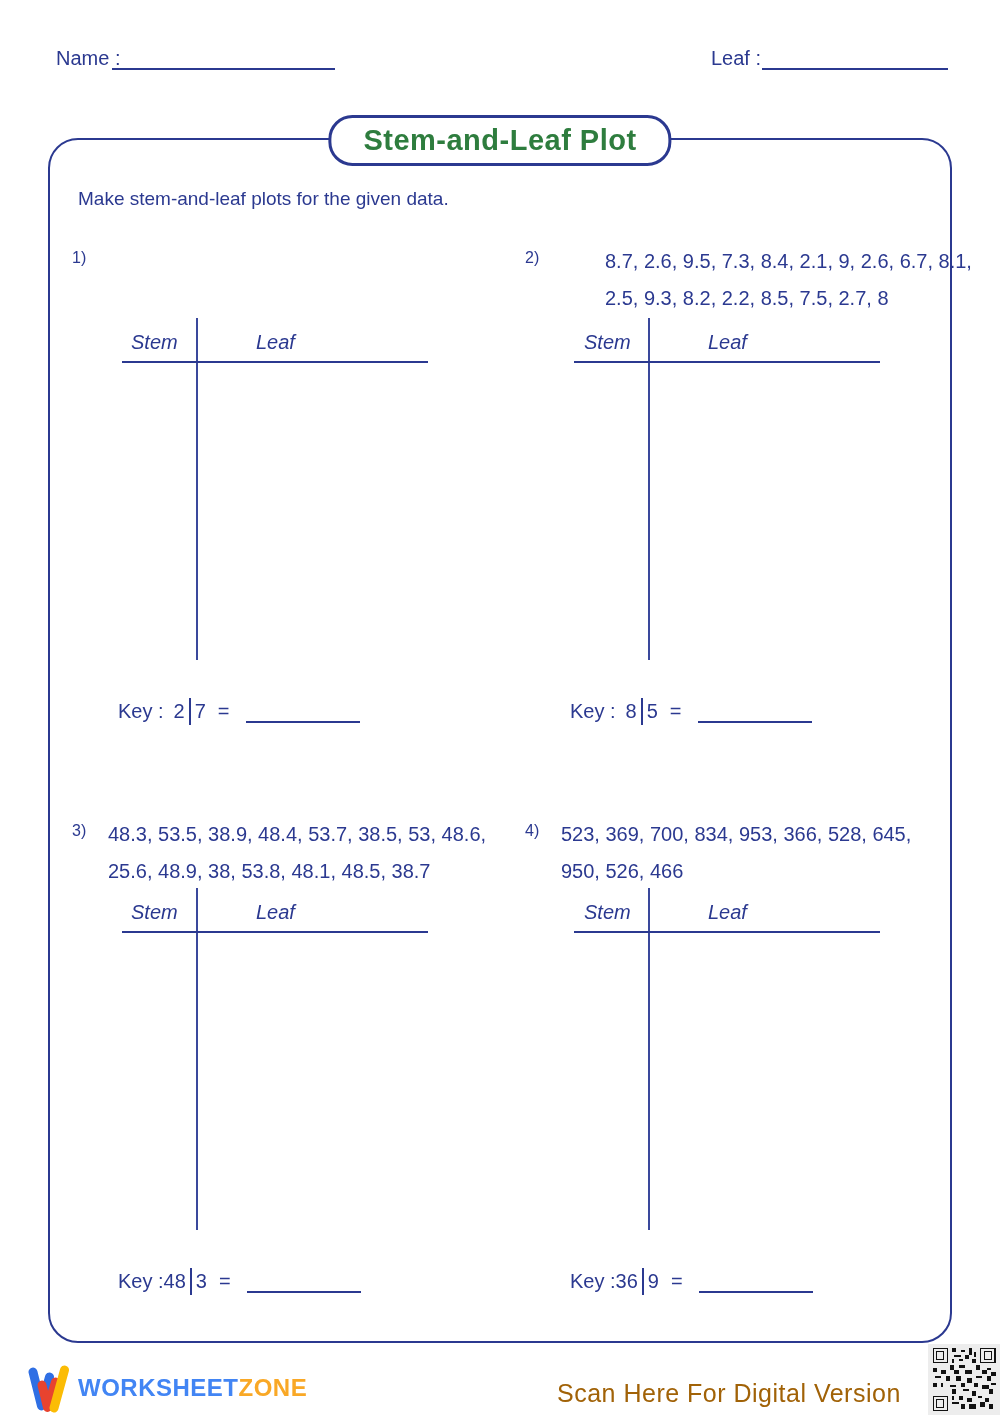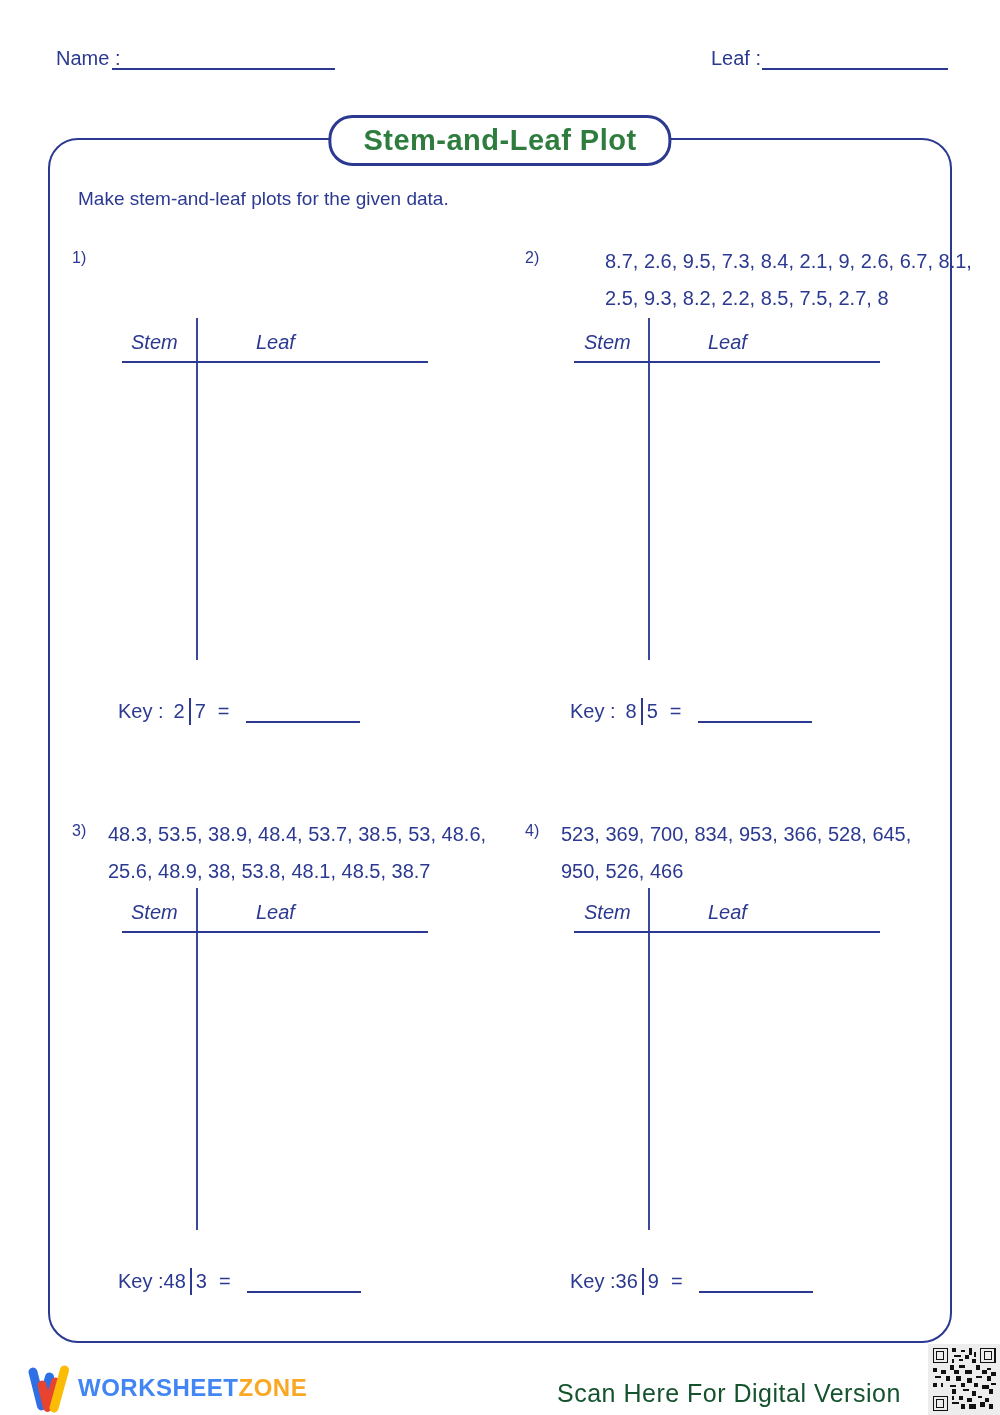--- a/index.html
+++ b/index.html
@@ -46,21 +46,21 @@
   .key-bar { display:inline-block; width:2px; height:27px; background:#2b3990; vertical-align:-7px; margin:0 4px; }
   .key-gap { display:inline-block; width:10px; }
   .key-eq { margin-left:12px; }
   .key-line { width:114px; height:20px; margin-left:16px; vertical-align:-5px; }
 
   
   .brand { left:28px; top:1363px; display:flex; align-items:center; gap:8px; }
   .brand-text { font-size:24px; font-weight:bold; letter-spacing:0.5px; }
   .brand-worksheet { color:#4285f4; }
   .brand-zone { color:#f9a826; }
-  .scan-text { left:557px; top:1379px; font-size:25px; color:#14532d; letter-spacing:0.5px; }
+  .scan-text { left:557px; top:1379px; font-size:25px; color:#a16207; letter-spacing:0.5px; }
   .qr-box { left:928px; top:1344px; width:72px; height:71px; background:#ededed; padding:4px; }
 </style>
 </head>
 <body>
 
 <div class="page">
 
   <span class="abs hdr-label" style="left:48px; top:47px;">Name :</span>
   <span class="abs write-line" style="left:112px; top:50px; width:223px; height:20px;"></span>
   <span class="abs hdr-label" style="left:703px; top:47px;">Leaf :</span>

